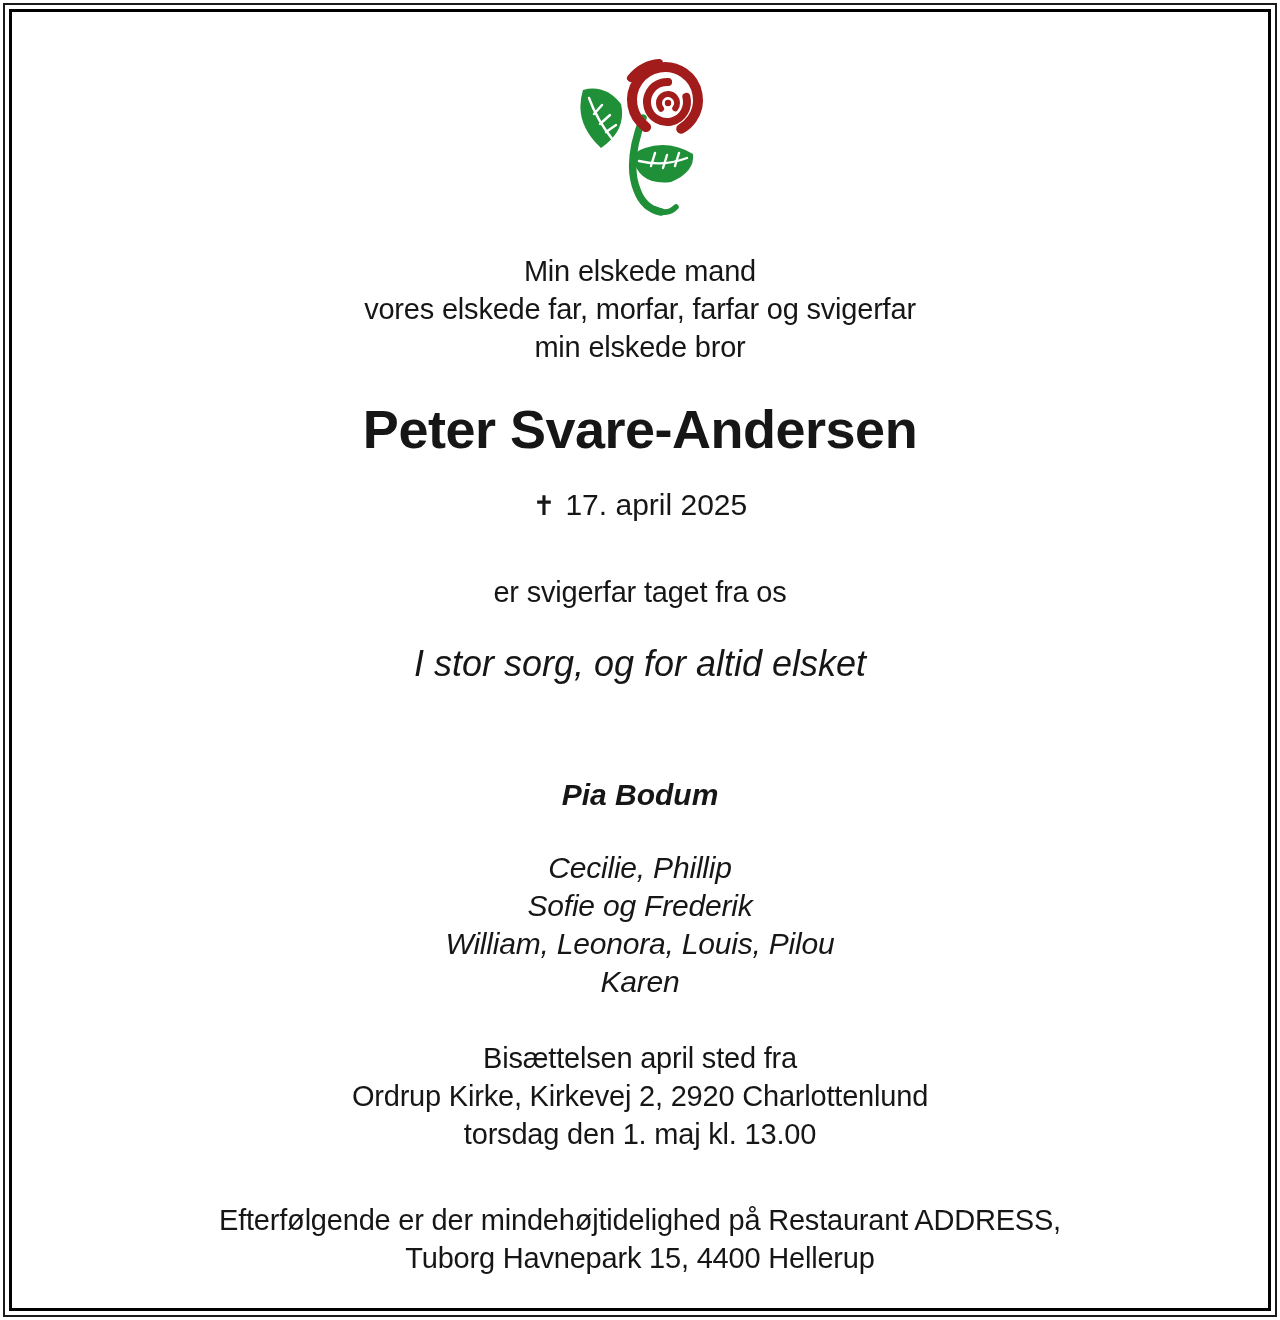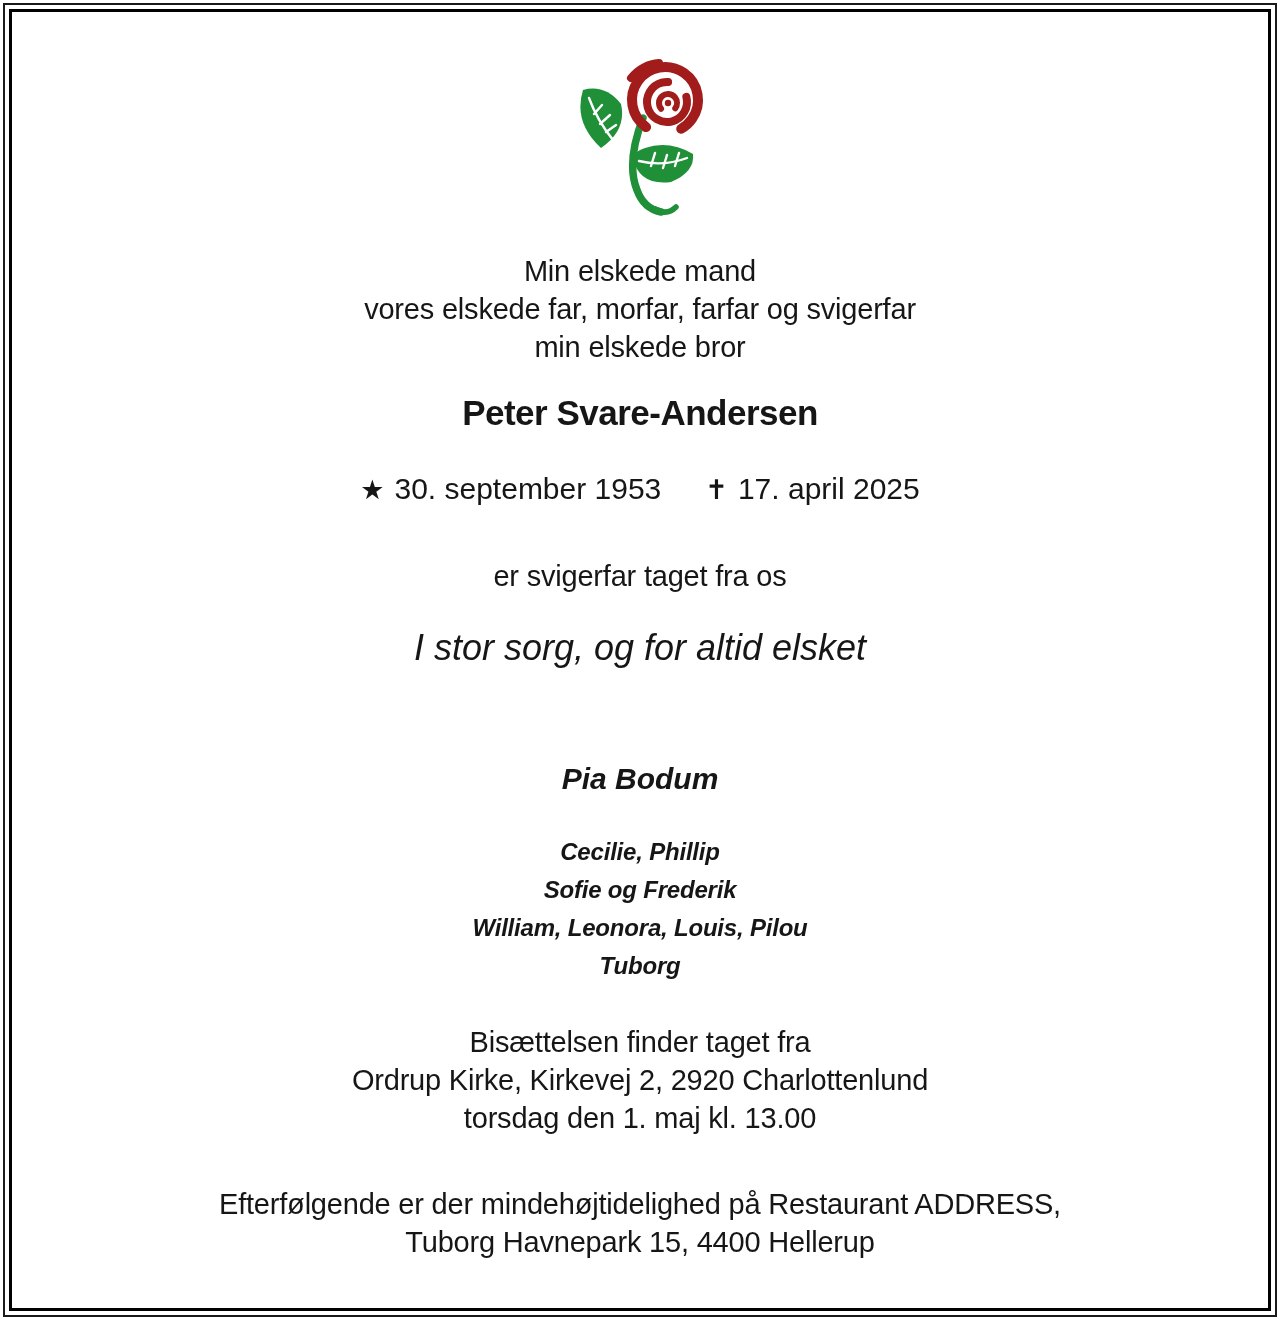--- a/index.html
+++ b/index.html
@@ -38,22 +38,22 @@
   .intro {
     margin-top: 36px;
   }
   .body-line {
     font-size: 29px;
     line-height: 38px;
     letter-spacing: -0.2px;
     white-space: nowrap;
   }
   .name {
-    margin-top: 16px;
-    font-size: 35px;
+    margin-top: 32px;
+    font-size: 54px;
     font-weight: 700;
     line-height: 62px;
     letter-spacing: -0.5px;
     white-space: nowrap;
   }
   .dates {
     margin-top: 22px;
     display: flex;
     justify-content: center;
     gap: 44px;
@@ -74,23 +74,23 @@
   }
   .spouse {
     margin-top: 92px;
     font-weight: 700;
     font-style: italic;
     font-size: 30px;
     line-height: 40px;
   }
   .family { margin-top: 34px; }
   .family .body-line {
-    font-weight: 700;
+    font-weight: 400;
     font-style: italic;
-    font-size: 24px;
+    font-size: 30px;
   }
   .ceremony { margin-top: 38px; }
   .reception { margin-top: 48px; }
 </style>
 </head>
 <body>
 
 <div class="frame-outer">
   <div class="frame-inner">
     <div class="content">
@@ -134,42 +134,39 @@
       <div class="intro">
         <div class="body-line">Min elskede mand</div>
         <div class="body-line">vores elskede far, morfar, farfar og svigerfar</div>
         <div class="body-line">min elskede bror</div>
       </div>
 
       <div class="name">Peter Svare-Andersen</div>
 
       <div class="dates">
         <span>
-          <span class="date-symbol">★</span><span>30. september 1953</span>
-        </span>
-        <span>
           <span class="date-symbol">✝</span><span>17. april 2025</span>
         </span>
       </div>
 
       <div class="body-line passing">er svigerfar taget fra os</div>
 
       <div class="sorrow">I stor sorg, og for altid elsket</div>
 
       <div class="spouse">Pia Bodum</div>
 
       <div class="family">
         <div class="body-line">Cecilie, Phillip</div>
         <div class="body-line">Sofie og Frederik</div>
         <div class="body-line">William, Leonora, Louis, Pilou</div>
-        <div class="body-line">Tuborg</div>
+        <div class="body-line">Karen</div>
       </div>
 
       <div class="ceremony">
-        <div class="body-line">Bisættelsen finder taget fra</div>
+        <div class="body-line">Bisættelsen april sted fra</div>
         <div class="body-line">Ordrup Kirke, Kirkevej 2, 2920 Charlottenlund</div>
         <div class="body-line">torsdag den 1. maj kl. 13.00</div>
       </div>
 
       <div class="reception">
         <div class="body-line">Efterfølgende er der mindehøjtidelighed på Restaurant ADDRESS,</div>
         <div class="body-line">Tuborg Havnepark 15, 4400 Hellerup</div>
       </div>
 
     </div>

